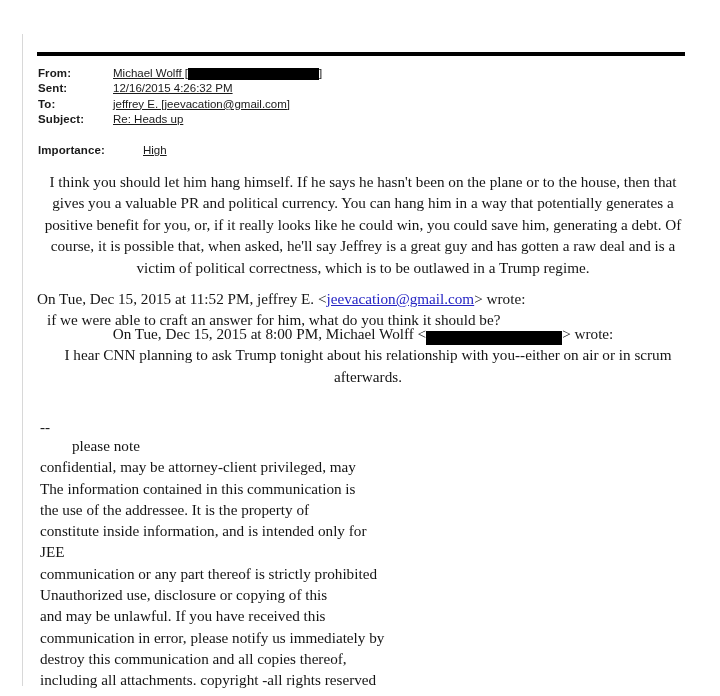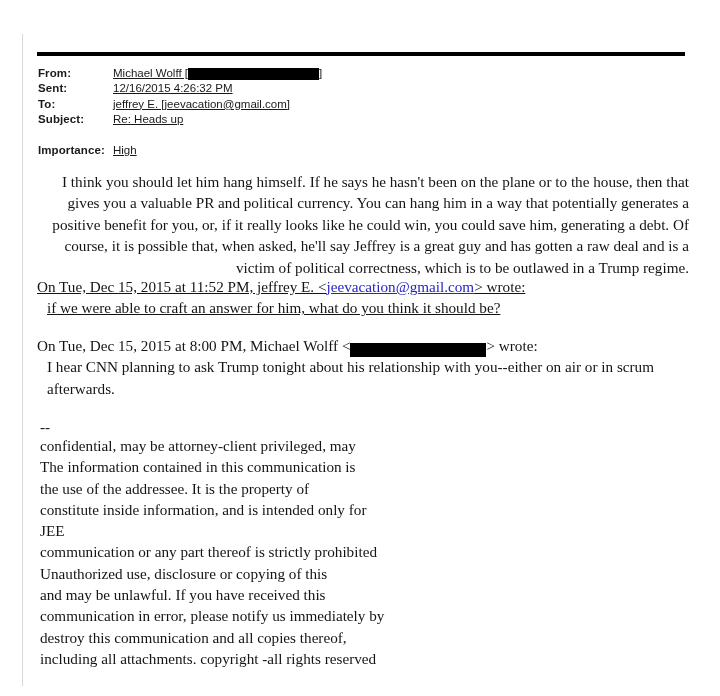--- a/index.html
+++ b/index.html
@@ -69,20 +69,21 @@
   }
   .hrow .hvalue {
     flex: 1 1 auto;
     display: flex;
     align-items: center;
     white-space: nowrap;
     text-decoration: underline;
   }
   .importance-row {
     margin-top: 15px;
+    gap: 30px;
   }
 
   
   .redact {
     display: inline-block;
     background: #000000;
     vertical-align: middle;
   }
   .redact-from {
     width: 131px;
@@ -100,35 +101,35 @@
 
   
   .body-block {
     position: absolute;
     left: 37px;
     top: 155px;
     width: 652px;
     font-family: "Liberation Serif", serif;
     font-size: 15.2px;
     line-height: 21.4px;
-    text-align: right;
+    text-align: center;
     color: #141414;
   }
 
   .quote-block {
     position: absolute;
     left: 37px;
     width: 652px;
     font-family: "Liberation Serif", serif;
     font-size: 15.2px;
     line-height: 21.4px;
     color: #141414;
   }
-  .quote-1 { top: 260px; text-decoration: underline; }
-  .quote-2 { top: 319px; }
+  .quote-1 { top: 272px; }
+  .quote-2 { top: 307px; text-align: center; }
 
   .quote-head {
     white-space: nowrap;
   }
   .quote-text {
     padding-left: 10px;
   }
 
   a.maillink,
   .maillink {
@@ -209,20 +210,21 @@
 
   <div class="quote-block quote-2">
     <div class="quote-head"><span>On Tue, Dec 15, 2015 at 8:00 PM, Michael Wolff &lt;</span><span class="redact redact-quote"></span><span>&gt; wrote:</span></div>
     <div class="quote-text">I hear CNN planning to ask Trump tonight about his relationship with you--either on air or in scrum afterwards.</div>
   </div>
 
   <div class="footer-block">
 
     <div class="footer-dashes">--</div>
 
+    <div class="footer-pleasenote">please note</div>
 
     <div class="footer-line">confidential, may be attorney-client privileged, may</div>
     <div class="footer-line">The information contained in this communication is</div>
     <div class="footer-line">the use of the addressee. It is the property of</div>
     <div class="footer-line">constitute inside information, and is intended only for</div>
     <div class="footer-line">JEE</div>
     <div class="footer-line">communication or any part thereof is strictly prohibited</div>
     <div class="footer-line">Unauthorized use, disclosure or copying of this</div>
     <div class="footer-line">and may be unlawful. If you have received this</div>
     <div class="footer-line">communication in error, please notify us immediately by</div>

